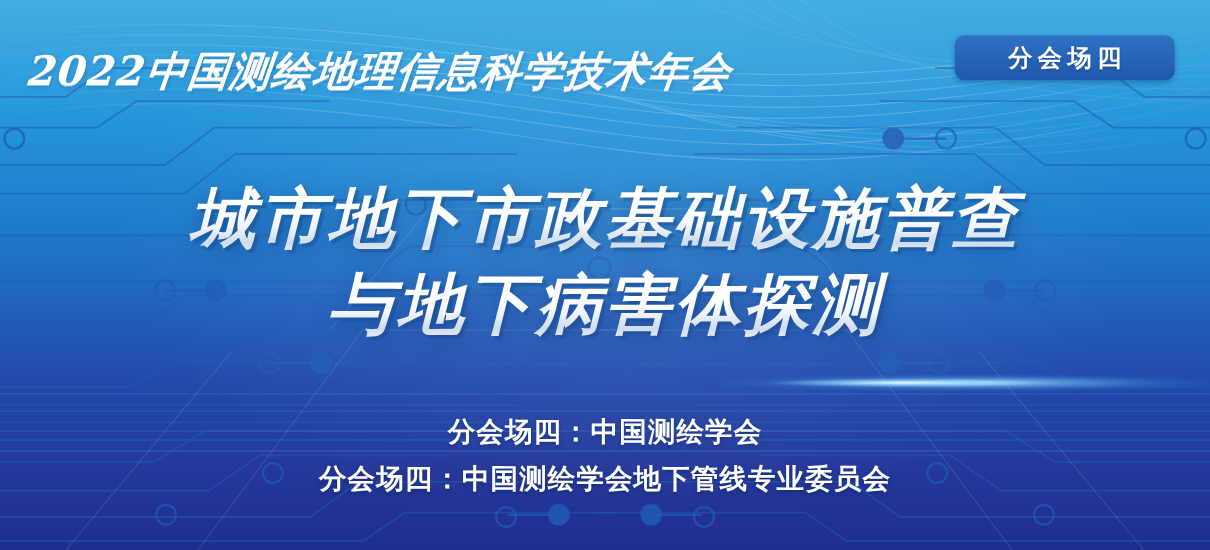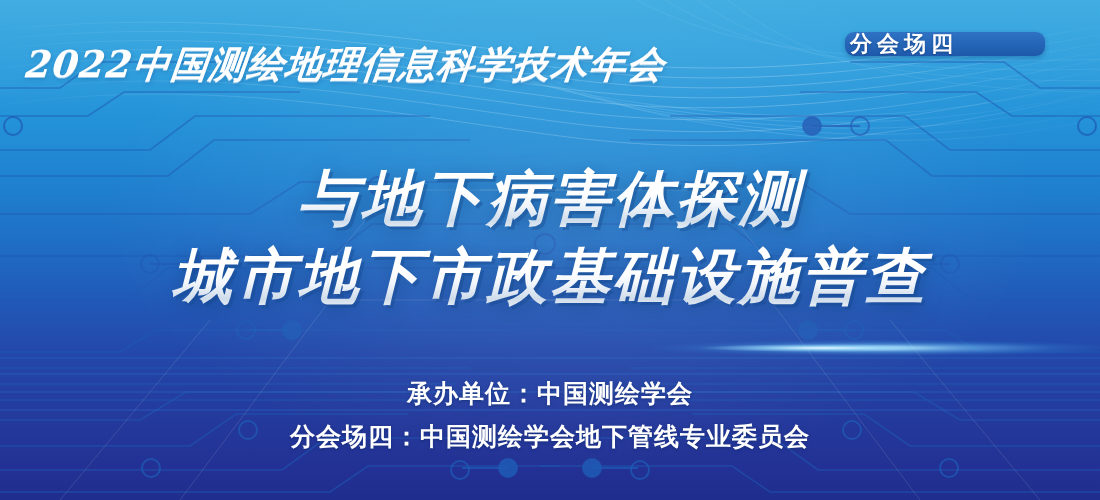--- a/index.html
+++ b/index.html
@@ -61,26 +61,26 @@
     background:
       radial-gradient(ellipse 760px 420px at 52% 42%,
         rgba(255,255,255,.10) 0%,
         rgba(255,255,255,0) 62%),
       linear-gradient(180deg, rgba(255,255,255,.06) 0%, rgba(0,0,0,0) 22%);
   }
 
   
   #session-badge{
     position:absolute;
-    left:845px;top:32px;
-    width:200px;height:24px;
+    left:868px;top:32px;
+    width:200px;height:41px;
     border-radius:9px;
     background:linear-gradient(180deg,#2f72c4 0%,#2464b6 55%,#1e59ab 100%);
     box-shadow:0 2px 5px rgba(12,40,90,.28);
-    display:flex;align-items:center;justify-content:flex-start;
+    display:flex;align-items:center;justify-content:center;
   }
   #session-badge .txt{
     color:#ffffff;
     font-size:22px;
     font-weight:bold;
     letter-spacing:5px;
     text-indent:5px;
     text-shadow:0 1px 2px rgba(10,45,95,.45);
     white-space:nowrap;
   }
@@ -287,22 +287,22 @@
   <div id="glow2"></div>
   <div class="layer" id="vignette"></div>
 
   <div id="conference-title">2022中国测绘地理信息科学技术年会</div>
 
   <div id="session-badge">
     <span class="txt">分会场四</span>
   </div>
 
   <div id="headline">
+    <span class="headline-line">城市地下市政基础设施普查</span>
     <span class="headline-line">与地下病害体探测</span>
-    <span class="headline-line">城市地下市政基础设施普查</span>
   </div>
 
   <div id="organizers">
-    <span class="org-line">承办单位：中国测绘学会</span>
+    <span class="org-line">分会场四：中国测绘学会</span>
     <span class="org-line">分会场四：中国测绘学会地下管线专业委员会</span>
   </div>
 
 </div>
 
 </body></html>

